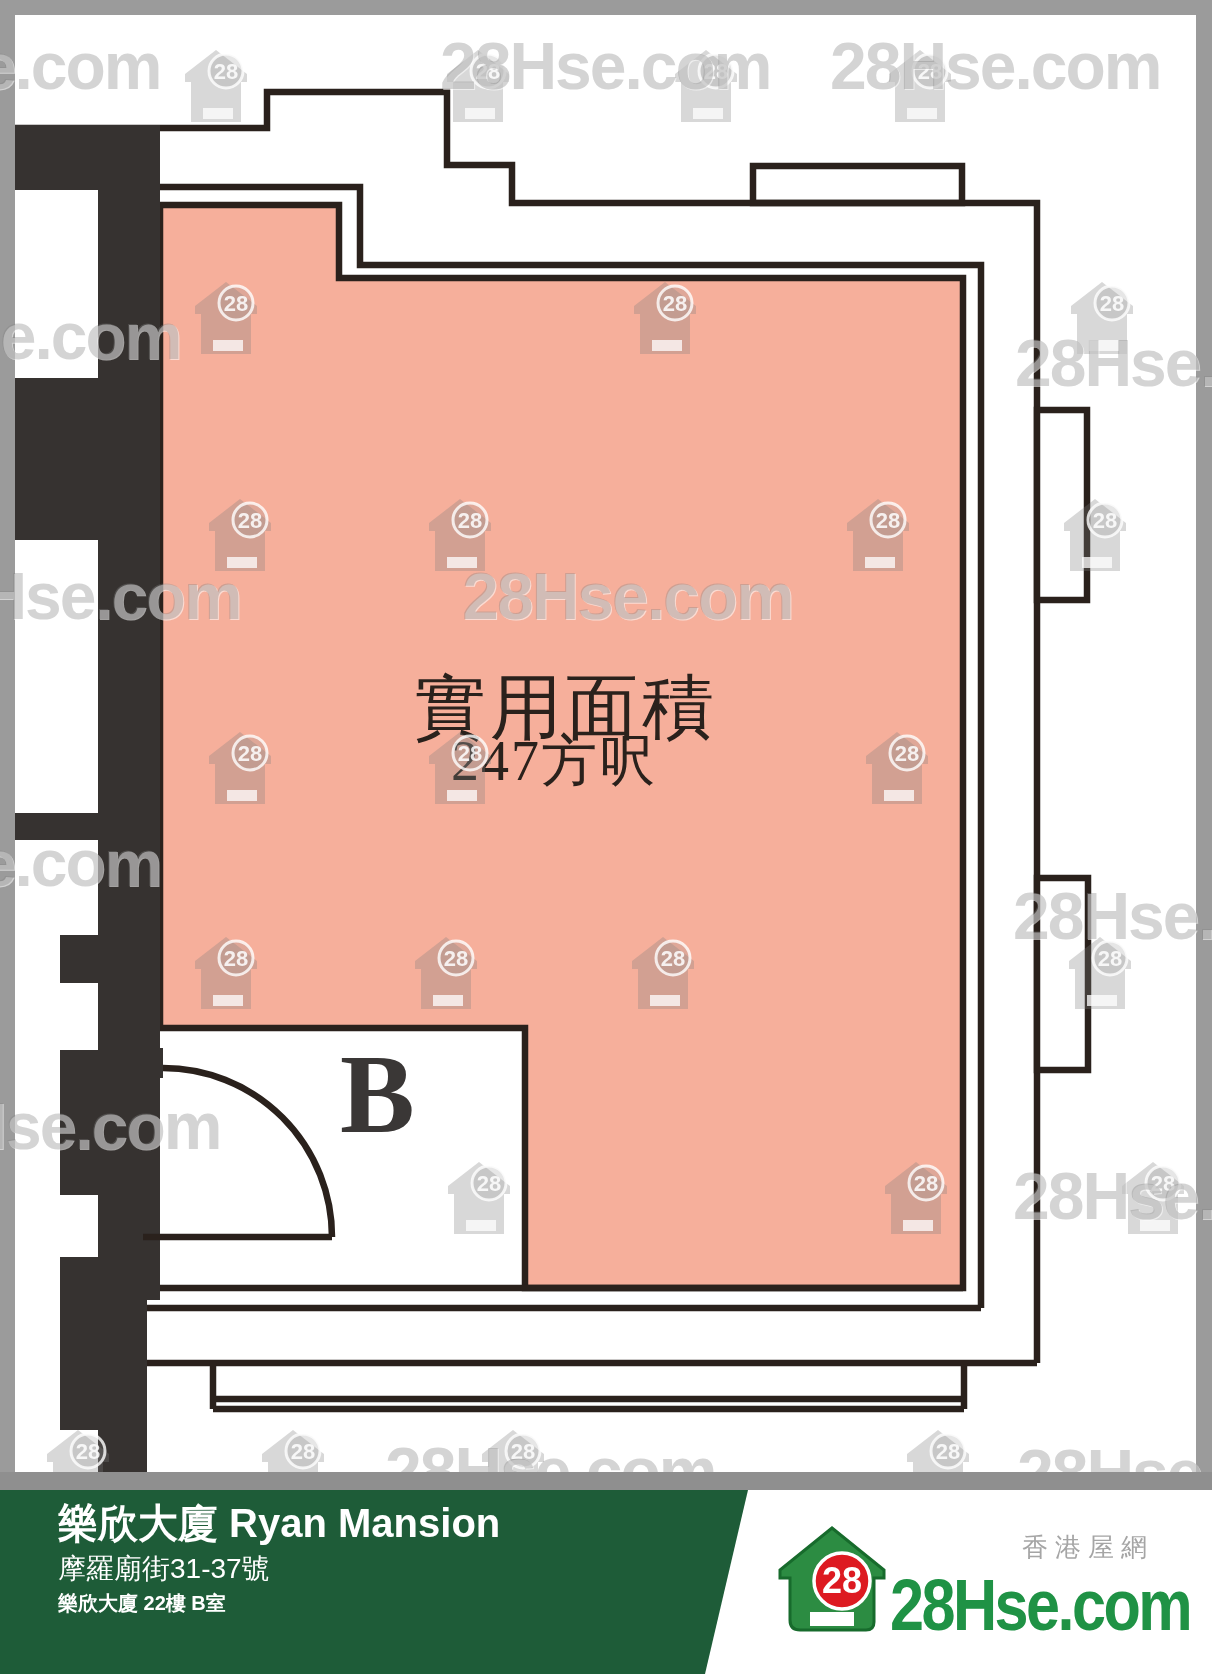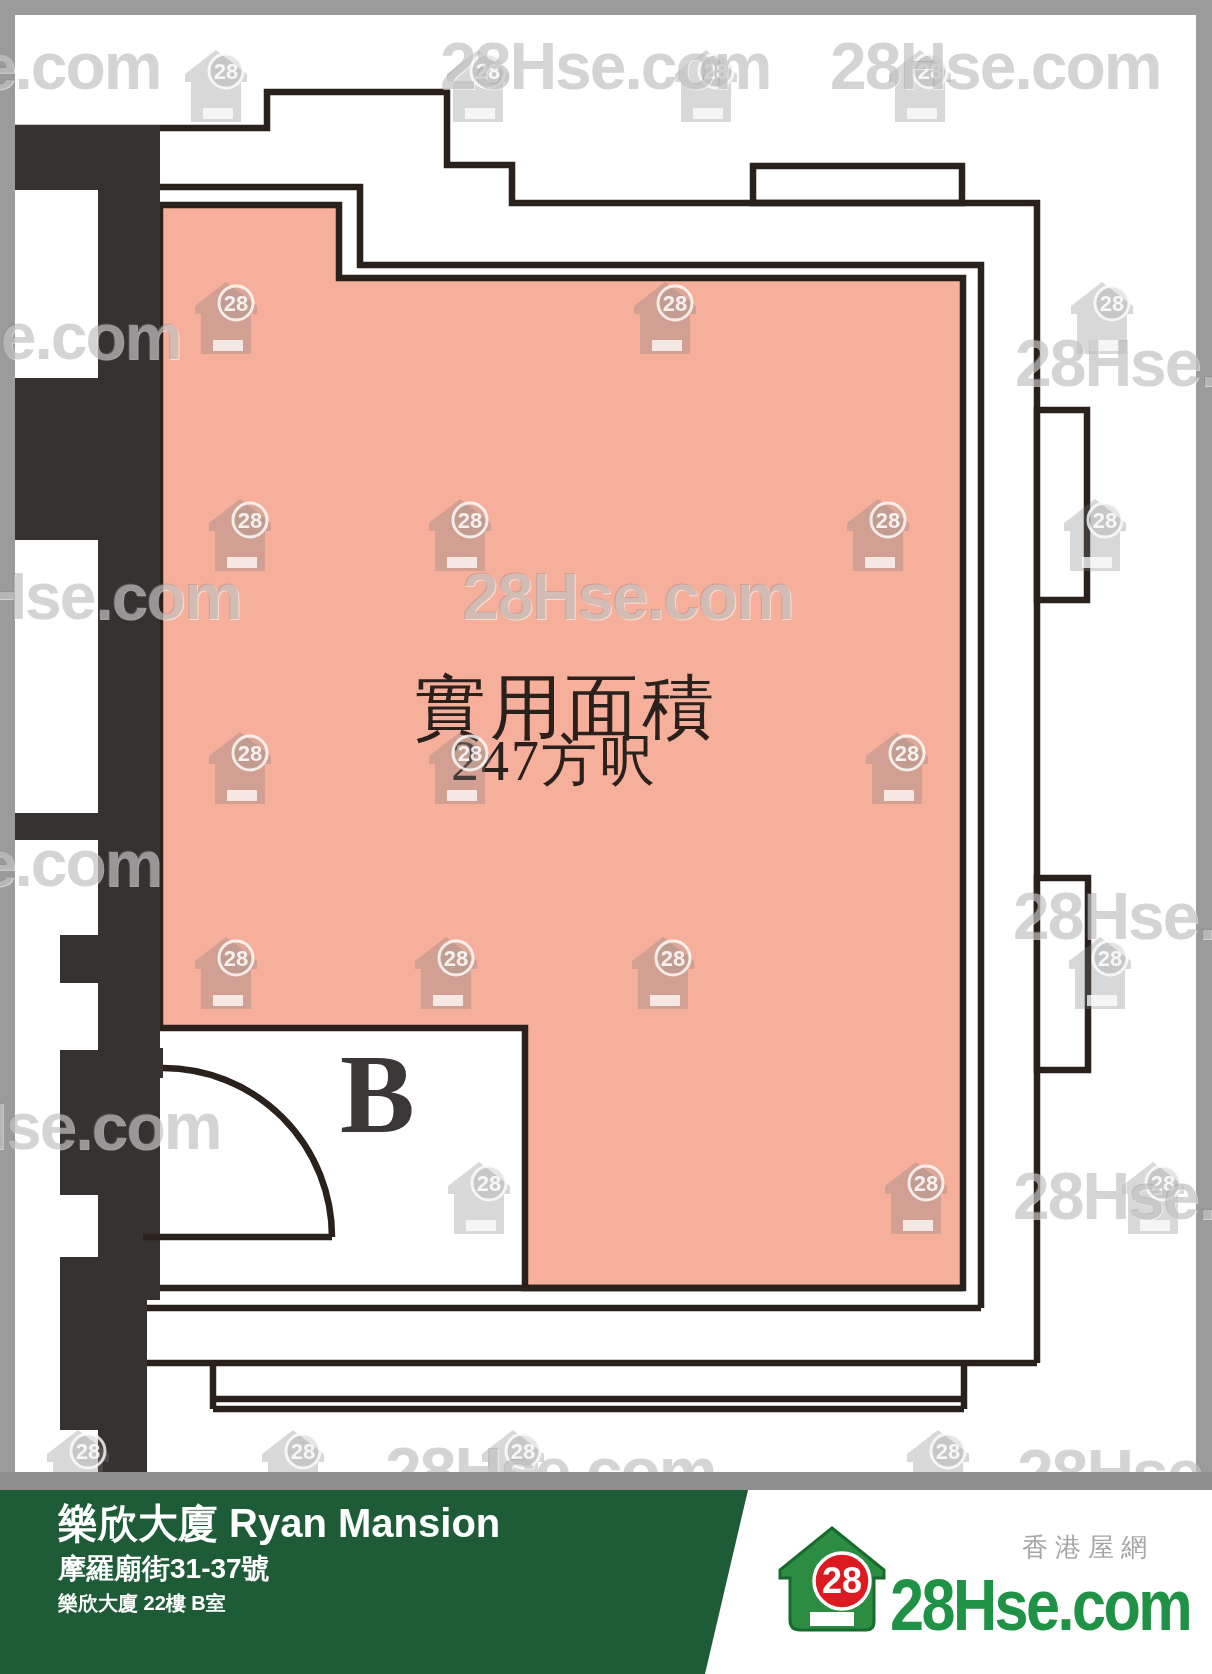--- a/index.html
+++ b/index.html
@@ -18,21 +18,21 @@
   .wm-text{position:absolute;font-size:66px;font-weight:bold;letter-spacing:-2px;
            color:rgba(128,128,128,0.34);text-shadow:1px 1px 0 rgba(255,255,255,0.55);
            white-space:nowrap;}
   .wm-house{position:absolute;}
   
   .footer-strip{position:absolute;left:0;top:1472px;width:1212px;height:18px;background:#8f8f8f;z-index:4;}
   .footer-bar{position:absolute;left:0;top:1490px;width:1212px;height:184px;z-index:4;
               background:#1e5c38;clip-path:polygon(0 0,748px 0,705px 184px,0 184px);}
   .footer-bar .line{position:absolute;left:14px;color:#ffffff;white-space:nowrap;margin-left:44px;}
   .f-title{top:6px;font-size:40px;font-weight:bold;}
-  .f-address{top:60px;font-size:28px;font-weight:bold;}
+  .f-address{top:60px;font-size:28px;font-weight:normal;}
   .f-unit{top:100px;font-size:20px;font-weight:bold;}
   .f-area{top:140px;font-size:26px;font-weight:bold;}
   .logo{position:absolute;left:776px;top:1524px;width:420px;height:130px;z-index:5;}
   .logo-site{position:absolute;left:114px;top:40px;font-size:72px;font-weight:bold;letter-spacing:-3px;
              color:#1f9245;transform:scaleX(0.85);transform-origin:left center;white-space:nowrap;}
   .logo-tagline{position:absolute;left:246px;top:6px;font-size:26px;letter-spacing:7px;
                 color:#a5a5a5;white-space:nowrap;}
 </style>
 </head>
 <body>

